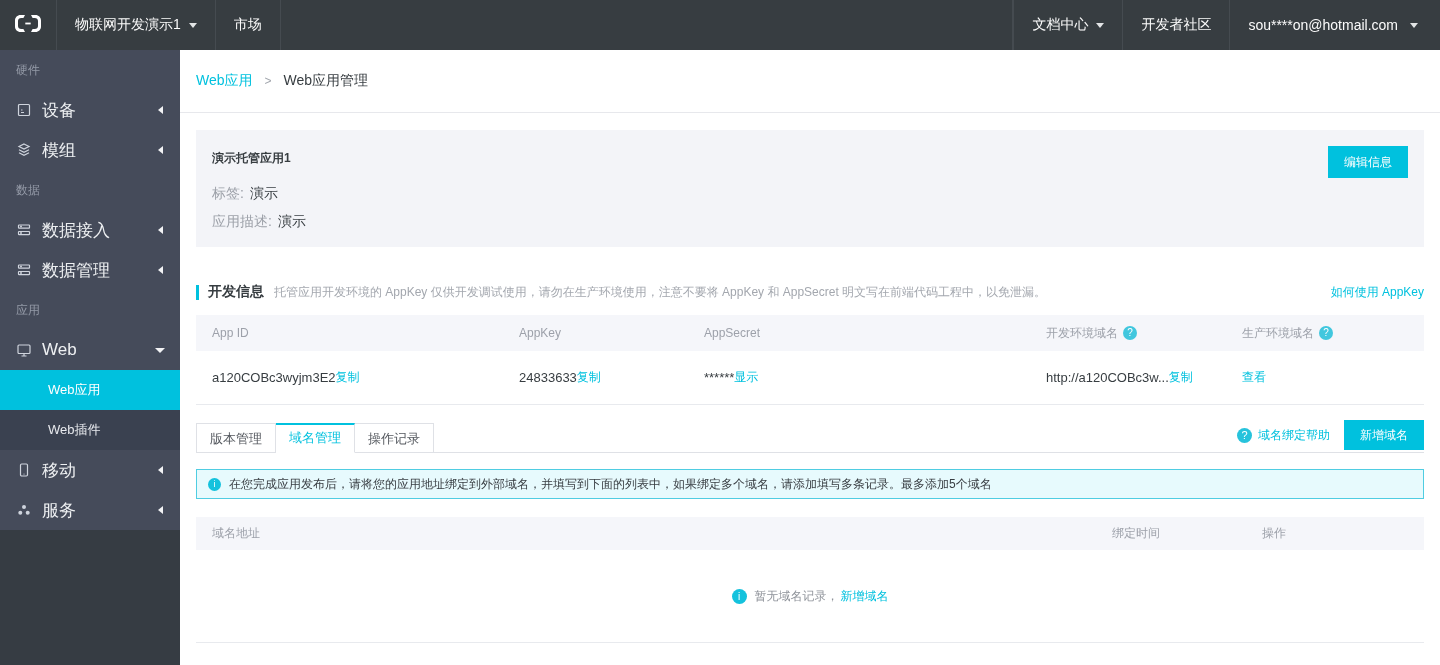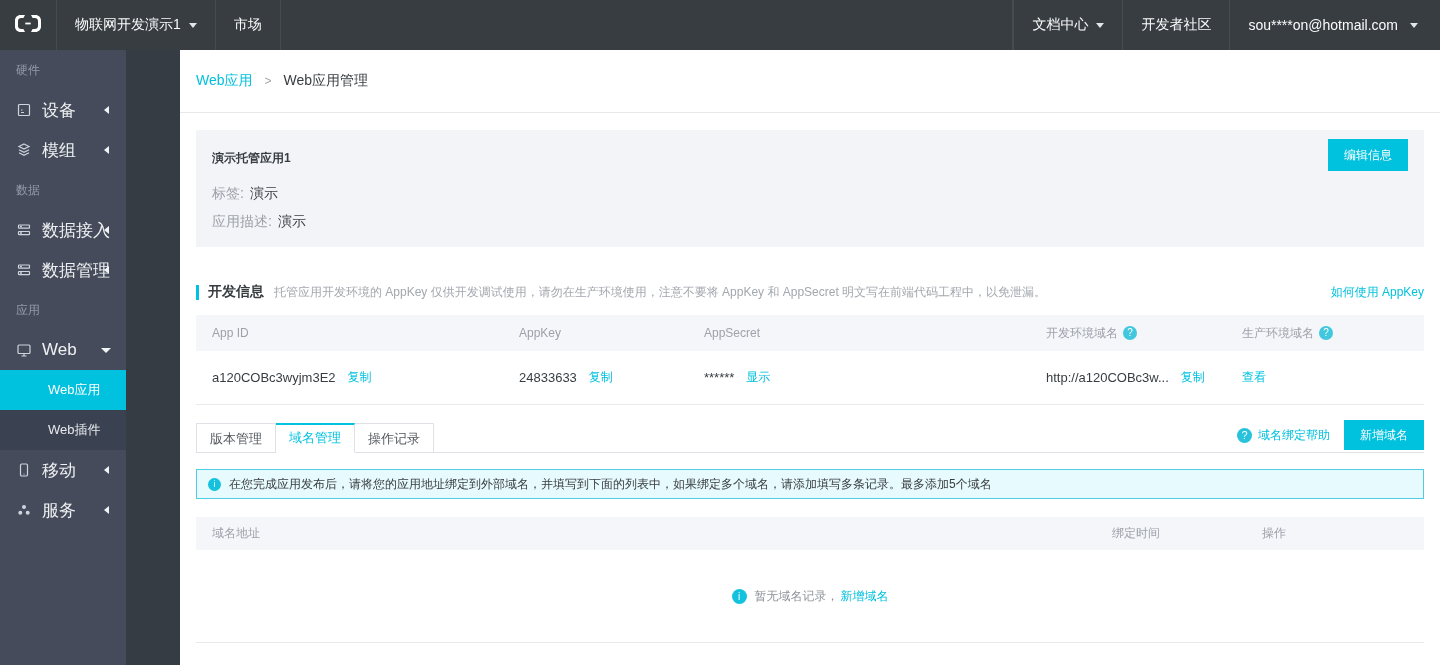--- a/index.html
+++ b/index.html
@@ -12,21 +12,21 @@
   .nav-cell { display:flex; align-items:center; padding:0 18px; border-right:1px solid #454b50; cursor:pointer; }
   .nav-logo { width:57px; justify-content:center; padding:0; }
   .nav-spacer { flex:1; border-right:1px solid #454b50; }
   .nav-right-cell { border-right:none; border-left:1px solid #454b50; }
   .caret-down { width:0; height:0; border-left:4px solid transparent; border-right:4px solid transparent; border-top:5px solid #e3e5e6; margin-left:8px; }
 
   
   .main { display:flex; height:615px; }
 
   
-  .sidebar { width:180px; background:#363c43; display:flex; flex-direction:row; flex:none; }
+  .sidebar { width:180px; background:#363c43; display:flex; flex-direction:column; flex:none; }
   .menu { background:#454b5a; }
   .menu-section { height:40px; line-height:40px; padding-left:16px; color:#949aa7; font-size:12px; }
   .menu-item { height:40px; display:flex; align-items:center; padding:0 16px; color:#eef0f2; font-size:17px; position:relative; cursor:pointer; }
   .menu-item .micon { width:16px; height:16px; margin-right:10px; flex:none; display:flex; align-items:center; justify-content:center; }
   .arrow-left { position:absolute; right:17px; width:0; height:0; border-top:4px solid transparent; border-bottom:4px solid transparent; border-right:5px solid #f2f3f5; }
   .arrow-down { position:absolute; right:15px; width:0; height:0; border-left:5px solid transparent; border-right:5px solid transparent; border-top:5px solid #f2f3f5; }
   .submenu-item { height:40px; line-height:40px; padding-left:48px; background:#3a4150; color:#e8eaee; font-size:13px; cursor:pointer; }
   .submenu-item.active { background:#00c1de; color:#fff; }
   .sidebar-fill { flex:1; background:#363c43; }
 
@@ -35,36 +35,36 @@
   .breadcrumb { height:63px; display:flex; align-items:center; padding:0 16px; border-bottom:1px solid #e7e8ec; font-size:14px; }
   .crumb-link { color:#00c1de; cursor:pointer; }
   .crumb-sep { color:#a2a6ad; font-size:12px; margin:0 12px; }
   .crumb-cur { color:#373d41; }
 
   
   .app-card { margin:17px 16px 0; height:117px; background:#f3f4f8; position:relative; padding:20px 16px; }
   .app-card h2 { font-size:12px; color:#373d41; font-weight:bold; margin-bottom:12px; }
   .card-row { font-size:14px; line-height:28px; color:#9ca0a8; }
   .card-row b { color:#373d41; font-weight:normal; margin-left:6px; }
-  .edit-btn { position:absolute; right:16px; top:9px; width:80px; height:32px; background:#00c1de; color:#fff; border:none; font-size:12px; cursor:pointer; font-family:inherit; }
+  .edit-btn { position:absolute; right:16px; top:16px; width:80px; height:32px; background:#00c1de; color:#fff; border:none; font-size:12px; cursor:pointer; font-family:inherit; }
 
   
   .sec-head { display:flex; align-items:center; margin:36px 16px 0; }
   .sec-bar { width:3px; height:15px; background:#00c1de; margin-right:9px; flex:none; }
   .sec-title { font-size:14px; font-weight:bold; color:#373d41; margin-right:10px; white-space:nowrap; }
   .sec-sub { font-size:12px; color:#a3a7ae; flex:1; }
   .sec-link { font-size:12px; color:#00c1de; cursor:pointer; white-space:nowrap; margin-left:20px; }
 
   
   .dev-table { margin:14px 16px 0; }
   .grid5 { display:grid; grid-template-columns:307px 185px 342px 196px 198px; }
   .dev-thead { height:36px; align-items:center; background:#f5f6fa; color:#9da1aa; font-size:12px; }
   .dev-trow { height:54px; align-items:center; background:#fff; border-bottom:1px solid #e8eaee; font-size:13px; color:#373d41; }
   .cell { padding-left:16px; display:flex; align-items:center; }
-  .lnk { color:#00c1de; font-size:12px; cursor:pointer; margin-left:12px; text-decoration:none; }
+  .lnk { color:#00c1de; font-size:12px; cursor:pointer; text-decoration:none; }
   .q-icon { width:14px; height:14px; border-radius:50%; background:#41c7de; color:#fff; font-size:10px; line-height:14px; text-align:center; margin-left:5px; cursor:pointer; flex:none; }
 
   
   .tabs-row { display:flex; justify-content:space-between; align-items:flex-end; margin:15px 16px 0; border-bottom:1px solid #dfe1e6; }
   .tabs { display:flex; }
   .tab { height:30px; line-height:29px; padding:0 13px; border:1px solid #dfe1e6; border-left:none; background:#fff; font-size:13px; color:#55595f; margin-bottom:-1px; cursor:pointer; }
   .tab:first-child { border-left:1px solid #dfe1e6; }
   .tab.active { border-top:2px solid #00c1de; border-bottom:1px solid #fff; color:#00c1de; line-height:26px; }
   .tabs-right { display:flex; align-items:center; margin-bottom:2px; }
   .i-q { width:15px; height:15px; border-radius:50%; background:#27c3dc; color:#fff; font-size:11px; line-height:15px; text-align:center; margin-right:6px; cursor:pointer; }

